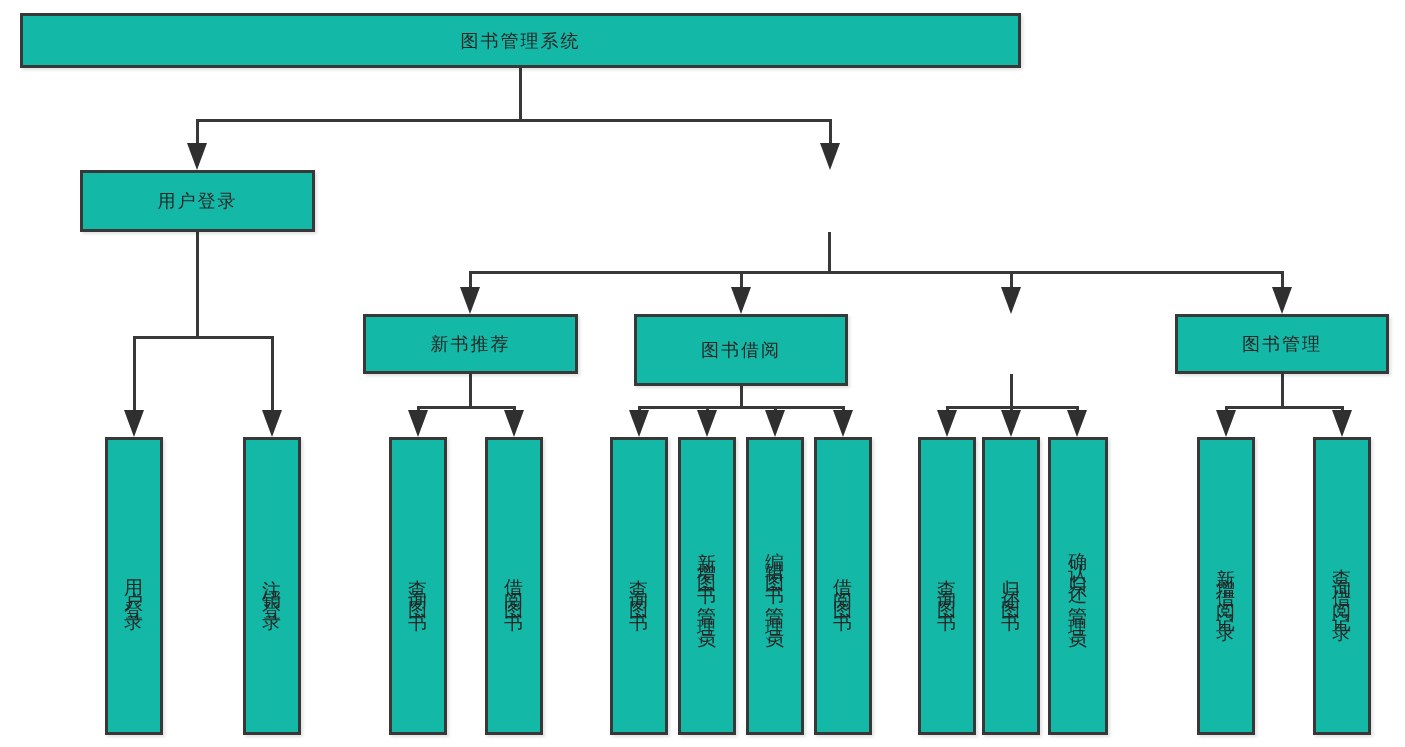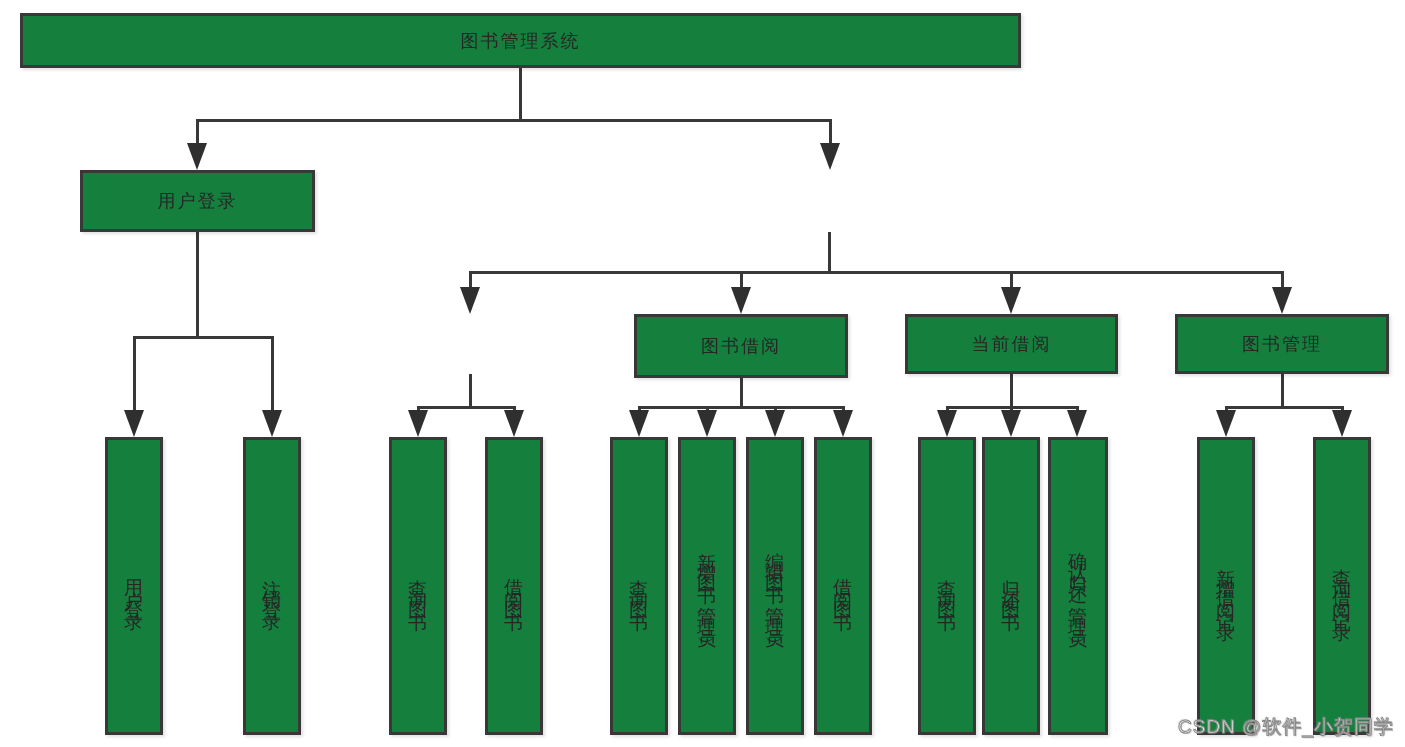--- a/index.html
+++ b/index.html
@@ -1,21 +1,21 @@
 <!DOCTYPE html>
 <html><head>
 <meta charset="utf-8">
 <style>
   html,body { margin:0; padding:0; background:#ffffff; }
   #canvas {
     position:relative; width:1405px; height:747px; background:#ffffff;
     font-family:"Liberation Sans","DejaVu Sans",sans-serif; color:#262626; overflow:hidden;
   }
   .node {
-    position:absolute; background:#15803d; border:3px solid #383838;
+    position:absolute; background:#14b8a6; border:3px solid #383838;
     box-sizing:border-box; display:flex; align-items:center; justify-content:center;
     box-shadow:2px 2px 3px rgba(0,0,0,0.12); z-index:2;
   }
   .node .lbl { font-size:18px; letter-spacing:2px; white-space:nowrap; }
   .vnode .lbl {
     writing-mode:vertical-rl; text-orientation:mixed;
     font-size:19px; letter-spacing:11px; line-height:1; white-space:nowrap;
   }
   .vline,.hline { position:absolute; background:#383838; z-index:1; }
   .arrowhead {
@@ -36,25 +36,25 @@
 <div id="canvas">
 
   <div class="node" style="left:20px;top:13px;width:1001px;height:55px">
     <span class="lbl">图书管理系统</span>
   </div>
 
   <div class="node" style="left:80px;top:170px;width:235px;height:62px">
     <span class="lbl">用户登录</span>
   </div>
 
-  <div class="node" style="left:634px;top:314px;width:214px;height:64px">
+  <div class="node" style="left:363px;top:314px;width:215px;height:60px">
+    <span class="lbl">新书推荐</span>
+  </div>
+  <div class="node" style="left:634px;top:314px;width:214px;height:72px">
     <span class="lbl">图书借阅</span>
-  </div>
-  <div class="node" style="left:905px;top:314px;width:213px;height:60px">
-    <span class="lbl">当前借阅</span>
   </div>
   <div class="node" style="left:1175px;top:314px;width:214px;height:60px">
     <span class="lbl">图书管理</span>
   </div>
 
   <div class="node vnode" style="left:105px;top:437px;width:58px;height:298px">
     <span class="lbl">用户登录</span>
   </div>
   <div class="node vnode" style="left:243px;top:437px;width:58px;height:298px">
     <span class="lbl">注销登录</span>
@@ -90,21 +90,20 @@
     <span class="lbl">确认归还（管理员）</span>
   </div>
 
   <div class="node vnode" style="left:1197px;top:437px;width:58px;height:298px">
     <span class="lbl">新增借阅记录</span>
   </div>
   <div class="node vnode" style="left:1313px;top:437px;width:58px;height:298px">
     <span class="lbl">查询借阅记录</span>
   </div>
 
-  <div class="watermark">CSDN @软件_小贺同学</div>
 <div class="vline" style="left: 518.5px; top: 68px; width: 3px; height: 53px;"></div>
     <div class="vline" style="left: 195.5px; top: 119px; width: 3px; height: 31px;"></div>
     <div class="vline" style="left: 828.5px; top: 119px; width: 3px; height: 31px;"></div>
     <div class="vline" style="left: 195.5px; top: 232px; width: 3px; height: 107px;"></div>
     <div class="vline" style="left: 132.5px; top: 337px; width: 3px; height: 77px;"></div>
     <div class="vline" style="left: 270.5px; top: 337px; width: 3px; height: 77px;"></div>
     <div class="vline" style="left: 827.5px; top: 232px; width: 3px; height: 42px;"></div>
     <div class="vline" style="left: 468.5px; top: 272px; width: 3px; height: 22px;"></div>
     <div class="vline" style="left: 739.5px; top: 272px; width: 3px; height: 22px;"></div>
     <div class="vline" style="left: 1009.5px; top: 272px; width: 3px; height: 22px;"></div>

